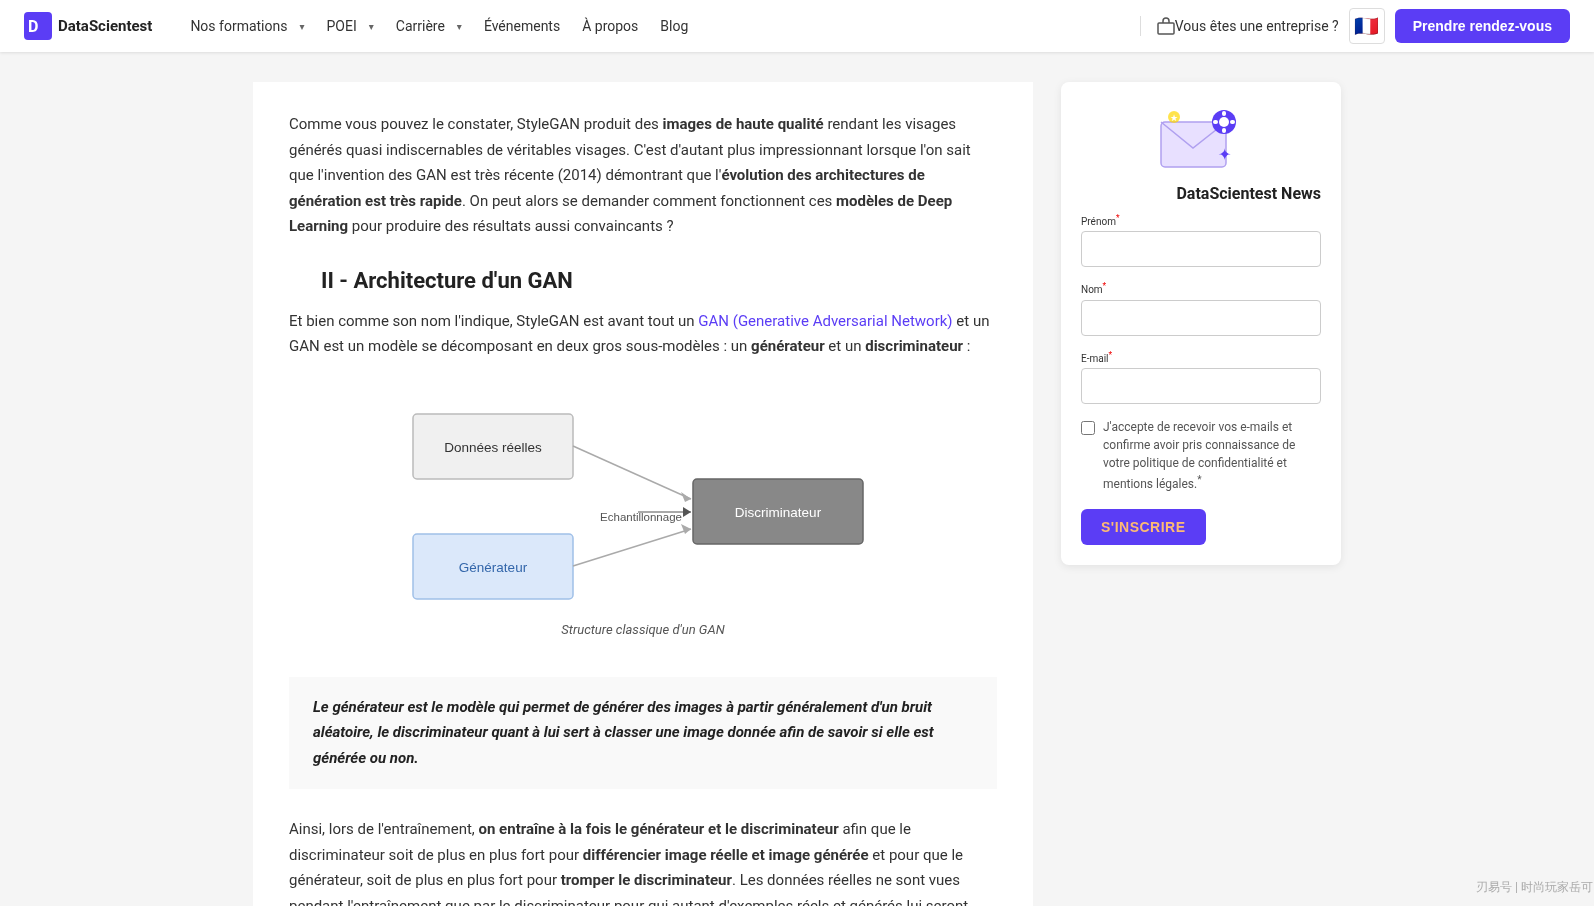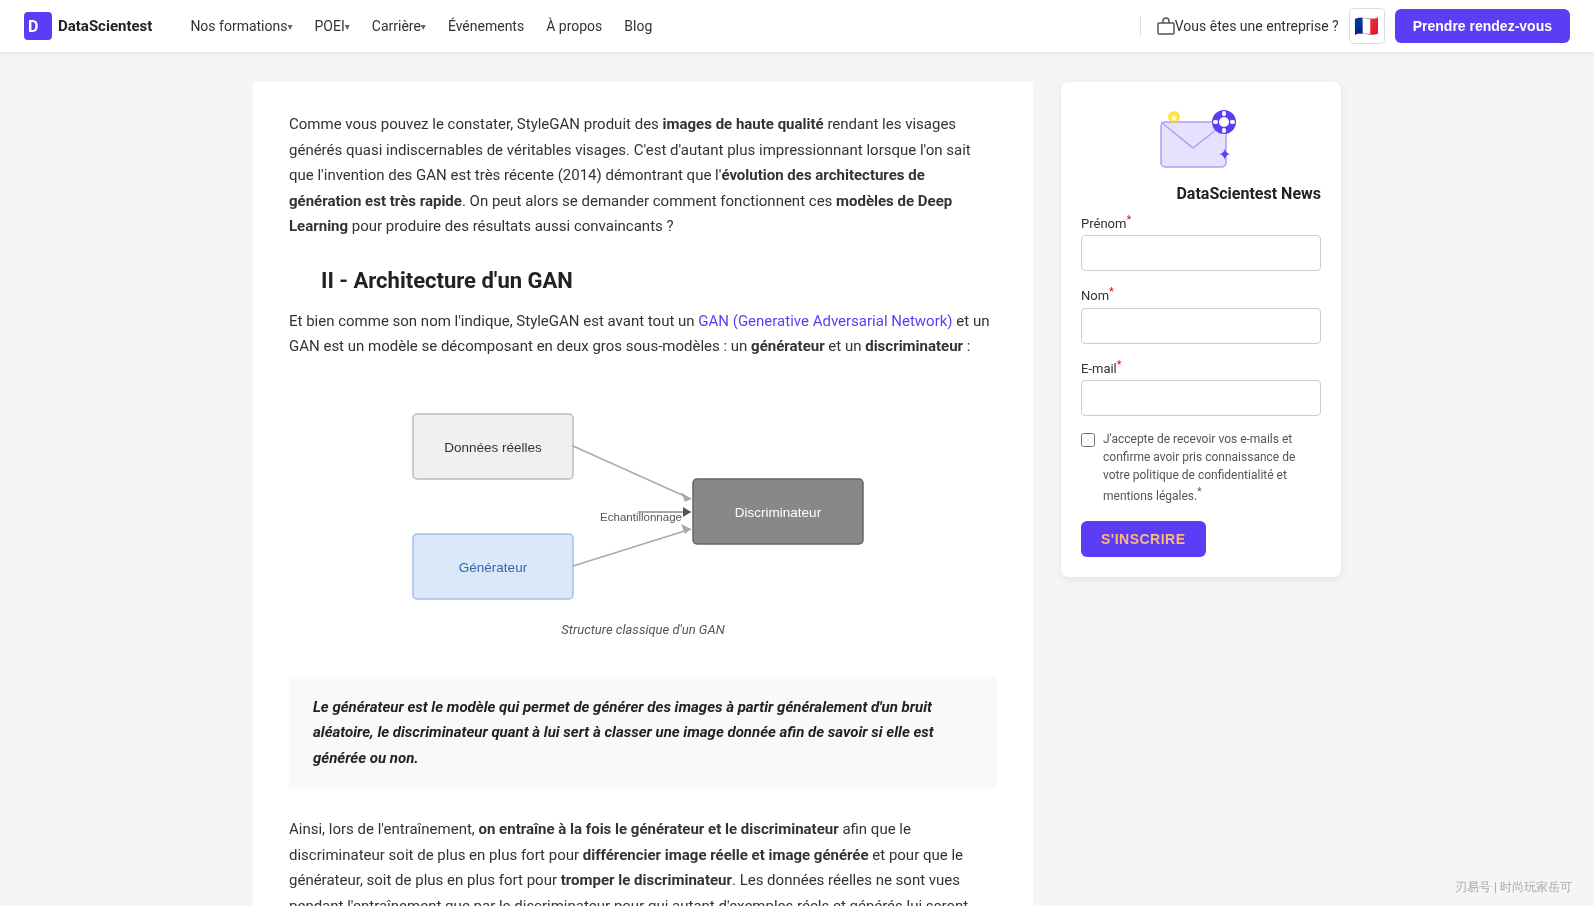--- a/index.html
+++ b/index.html
@@ -39,21 +39,21 @@
     }
     .nav-links {
       display: flex;
       align-items: center;
       gap: 2px;
       flex: 1;
     }
     .nav-link {
       display: flex;
       align-items: center;
-      gap: 0;
+      gap: 12px;
       padding: 6px 10px;
       font-size: 14px;
       color: #333;
       cursor: pointer;
       border-radius: 4px;
       text-decoration: none;
     }
     .nav-link .chevron {
       font-size: 10px;
       color: #666;
@@ -214,21 +214,21 @@
     .sidebar-desc {
       font-size: 13px;
       color: #555;
       line-height: 1.6;
       margin-bottom: 16px;
     }
     .form-group {
       margin-bottom: 14px;
     }
     .form-label {
-      font-size: 13px;
+      font-size: 10px;
       color: #333;
       margin-bottom: 4px;
       display: block;
     }
     .form-label sup {
       color: #e00;
     }
     .form-input {
       width: 100%;
       height: 36px;
@@ -265,21 +265,21 @@
       font-size: 14px;
       font-weight: 600;
       cursor: pointer;
       letter-spacing: 0.5px;
     }
 
     
     .watermark {
       position: fixed;
       bottom: 10px;
-      right: 22px;
+      right: 1px;
       font-size: 12px;
       color: #aaa;
     }
   </style>
 </head>
 <body>
 
 <nav class="navbar">
   <a class="nav-logo" href="#">
     <svg class="nav-logo-icon" viewBox="0 0 28 28" fill="none">

